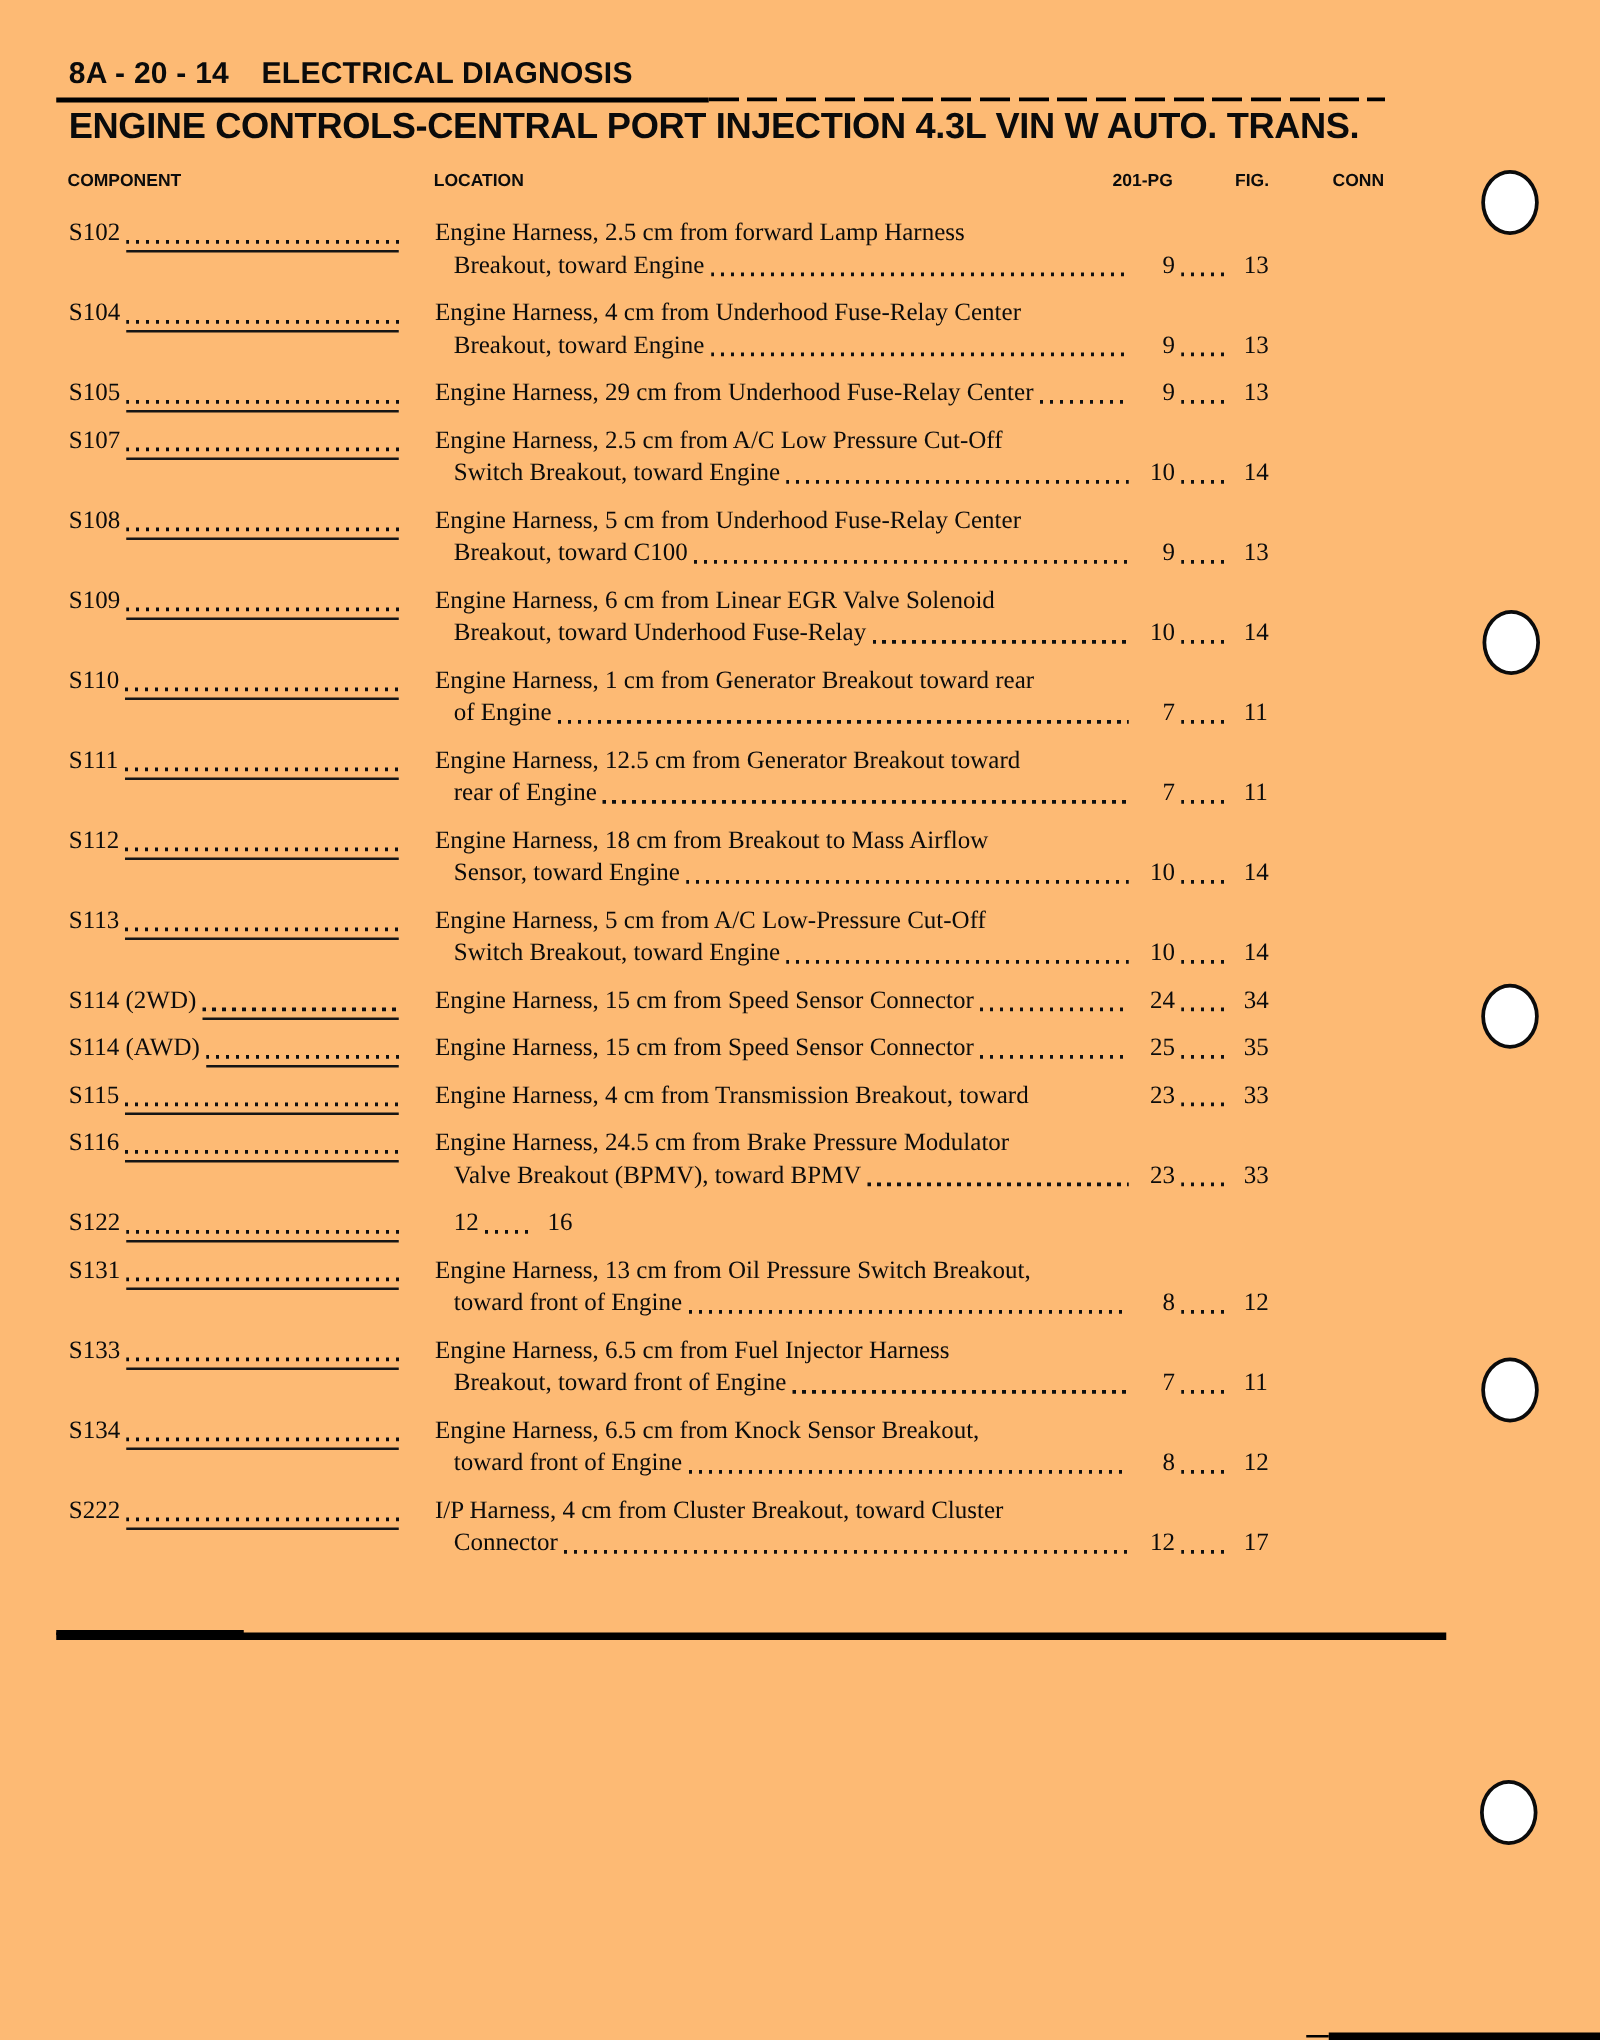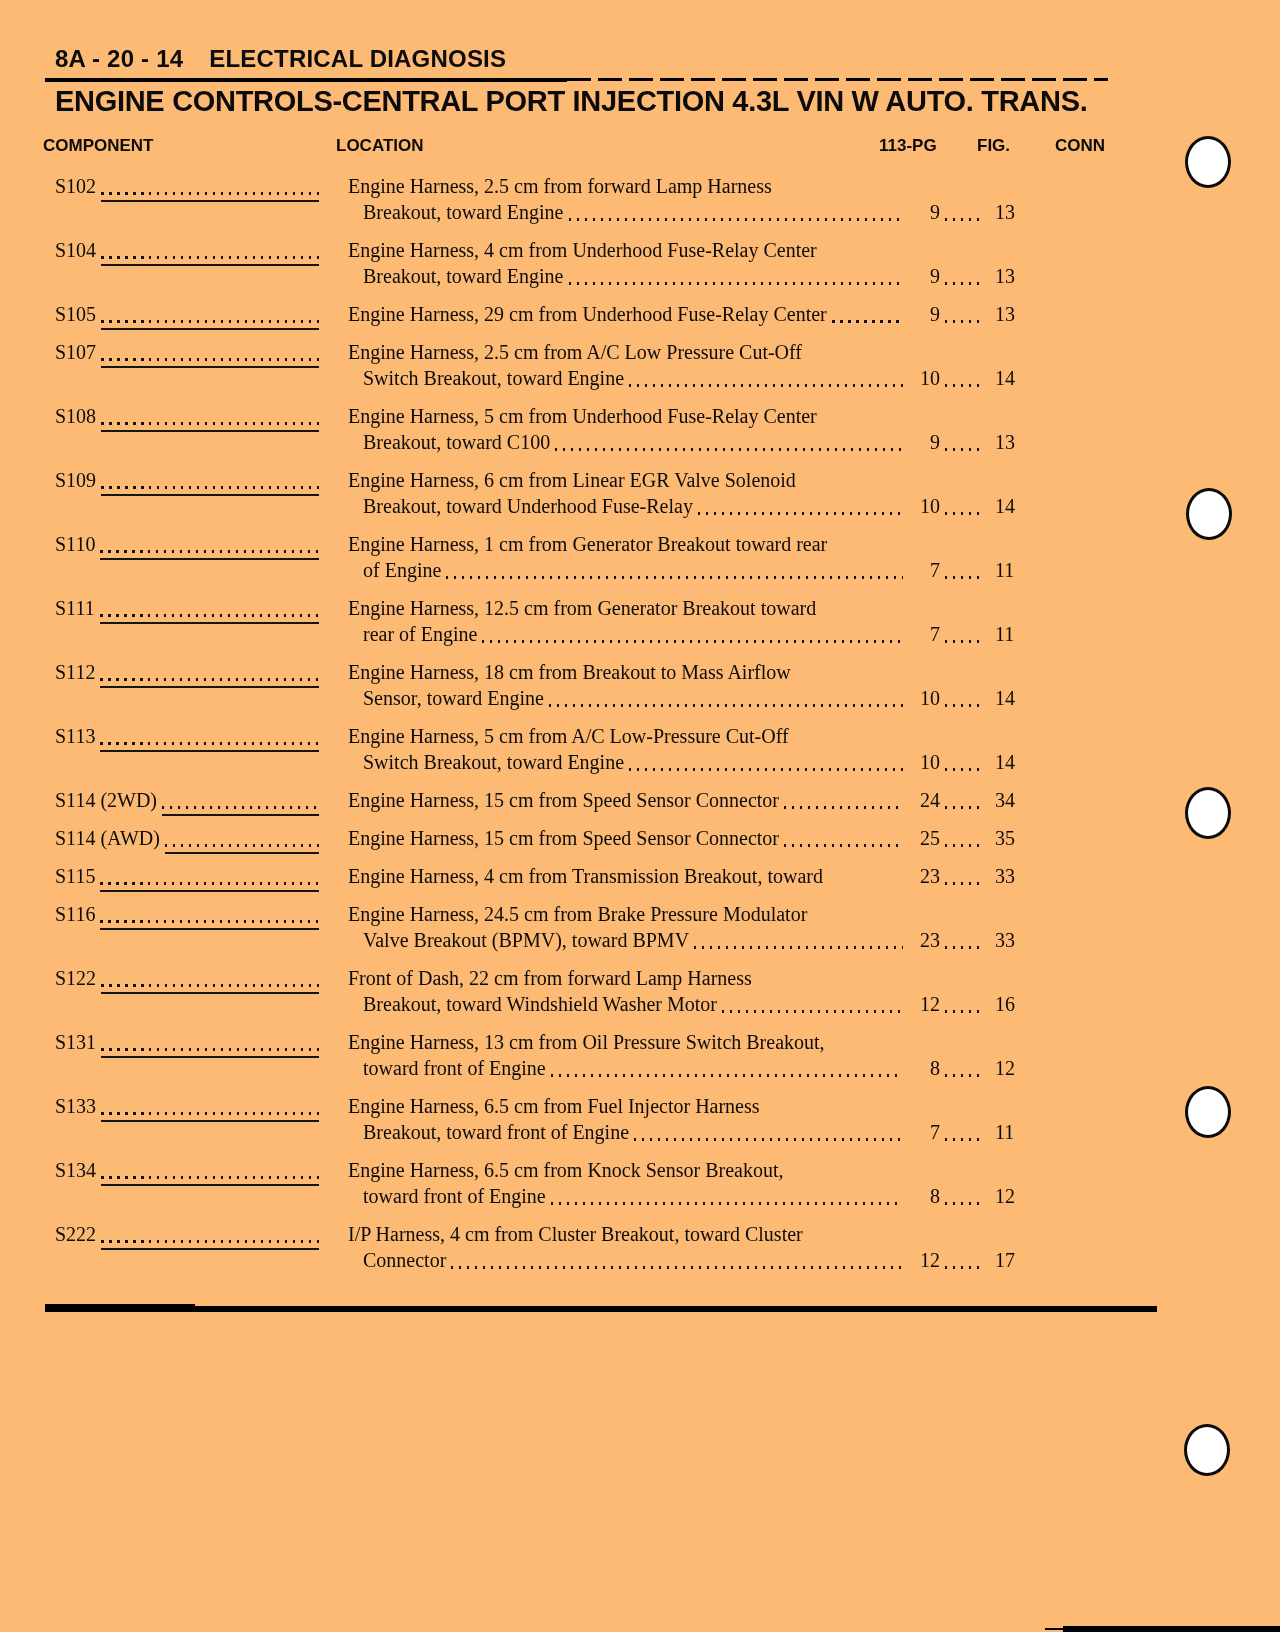--- a/index.html
+++ b/index.html
@@ -23,22 +23,22 @@
     background-image:repeating-linear-gradient(to right,#000 0 24px,transparent 24px 31px);
   }
   
   .page-title {
     position:absolute; left:55px; top:86px;
     font-family:"Liberation Sans", sans-serif; font-weight:bold;
     font-size:29px; line-height:30px; letter-spacing:-0.3px; white-space:nowrap;
   }
   
   .col-headers {
-    position:absolute; left:43px; top:136px; width:1150px; height:26px;
-    font-family:"Liberation Sans", sans-serif; font-weight:bold; font-size:17px;
+    position:absolute; left:54px; top:136px; width:1150px; height:26px;
+    font-family:"Liberation Sans", sans-serif; font-weight:bold; font-size:14px;
   }
   .col-headers span { position:absolute; top:0; white-space:nowrap; }
   .ch-component { left:0; }
   .ch-location  { left:293px;text-align:right; }
   .ch-page      { left:836px; }
   .ch-figure    { left:934px; }
   .ch-conn      { left:1012px; }
   
   .loc-table { position:absolute; left:55px; top:173px; width:1100px; font-size:20px; line-height:26px; }
   .row { display:flex; align-items:flex-end; margin-bottom:12px; }
@@ -91,21 +91,21 @@
     <span>8A - 20 - 14</span><span class="section">ELECTRICAL DIAGNOSIS</span>
   </div>
 
   <div class="rule-top"></div>
 
   <div class="page-title">ENGINE CONTROLS-CENTRAL PORT INJECTION 4.3L VIN W AUTO. TRANS.</div>
 
   <div class="col-headers">
     <span class="ch-component">COMPONENT</span>
     <span class="ch-location">LOCATION</span>
-    <span class="ch-page">113-PG</span>
+    <span class="ch-page">201-PG</span>
     <span class="ch-figure">FIG.</span>
     <span class="ch-conn">CONN</span>
   </div>
 
   <div class="loc-table" id="table-rows">
   <div class="row">
     <div class="c-comp">
       <span class="comp-label">S102</span>
       <span class="leader comp-leader"></span>
     </div>
@@ -377,27 +377,20 @@
       <span class="leader pg-leader"></span>
     </div>
     <div class="c-fig">33</div>
     <div class="c-conn"></div>
   </div>
 
   <div class="row">
     <div class="c-comp">
       <span class="comp-label">S122</span>
       <span class="leader comp-leader"></span>
-    </div>
-    <div class="c-loc">
-      <div class="loc-first">Front of Dash, 22 cm from forward Lamp Harness</div>
-      <div class="loc-last">
-        <span class="loc-text indent">Breakout, toward Windshield Washer Motor</span>
-        <span class="leader"></span>
-      </div>
     </div>
     <div class="c-pg">
       <span class="pg-num">12</span>
       <span class="leader pg-leader"></span>
     </div>
     <div class="c-fig">16</div>
     <div class="c-conn"></div>
   </div>
 
   <div class="row">

